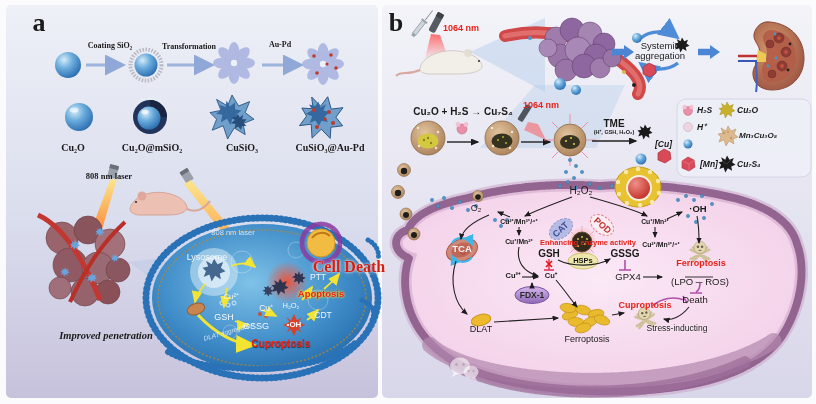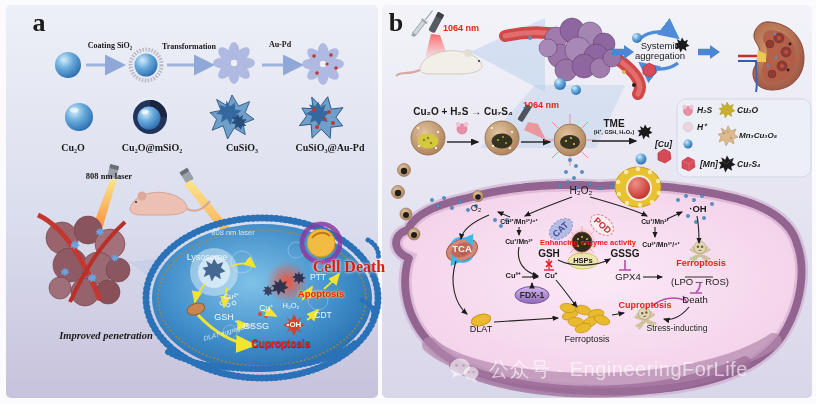--- a/index.html
+++ b/index.html
@@ -649,16 +649,15 @@
   <svg width="32" height="26" viewBox="0 0 32 26">
     <ellipse cx="12" cy="10" rx="10" ry="8.5" fill="rgba(255,255,255,.6)"></ellipse>
     <path d="M6,16 L4,21 L10,18 Z" fill="rgba(255,255,255,.6)"></path>
     <circle cx="8.5" cy="8.5" r="1.3" fill="#b9a0c0"></circle>
         <circle cx="15.5" cy="8.5" r="1.3" fill="#b9a0c0"></circle>
     <ellipse cx="23" cy="16" rx="7.5" ry="6.5" fill="rgba(255,255,255,.6)"></ellipse>
     <path d="M27,21 L29,25 L23,22.5 Z" fill="rgba(255,255,255,.6)"></path>
     <circle cx="20.5" cy="15" r="1.1" fill="#b9a0c0"></circle>
         <circle cx="25.5" cy="15" r="1.1" fill="#b9a0c0"></circle>
   </svg>
-  <span>公众号 · EngineeringForLife</span>
 </div>
 
 </div>
 
 </body></html>

